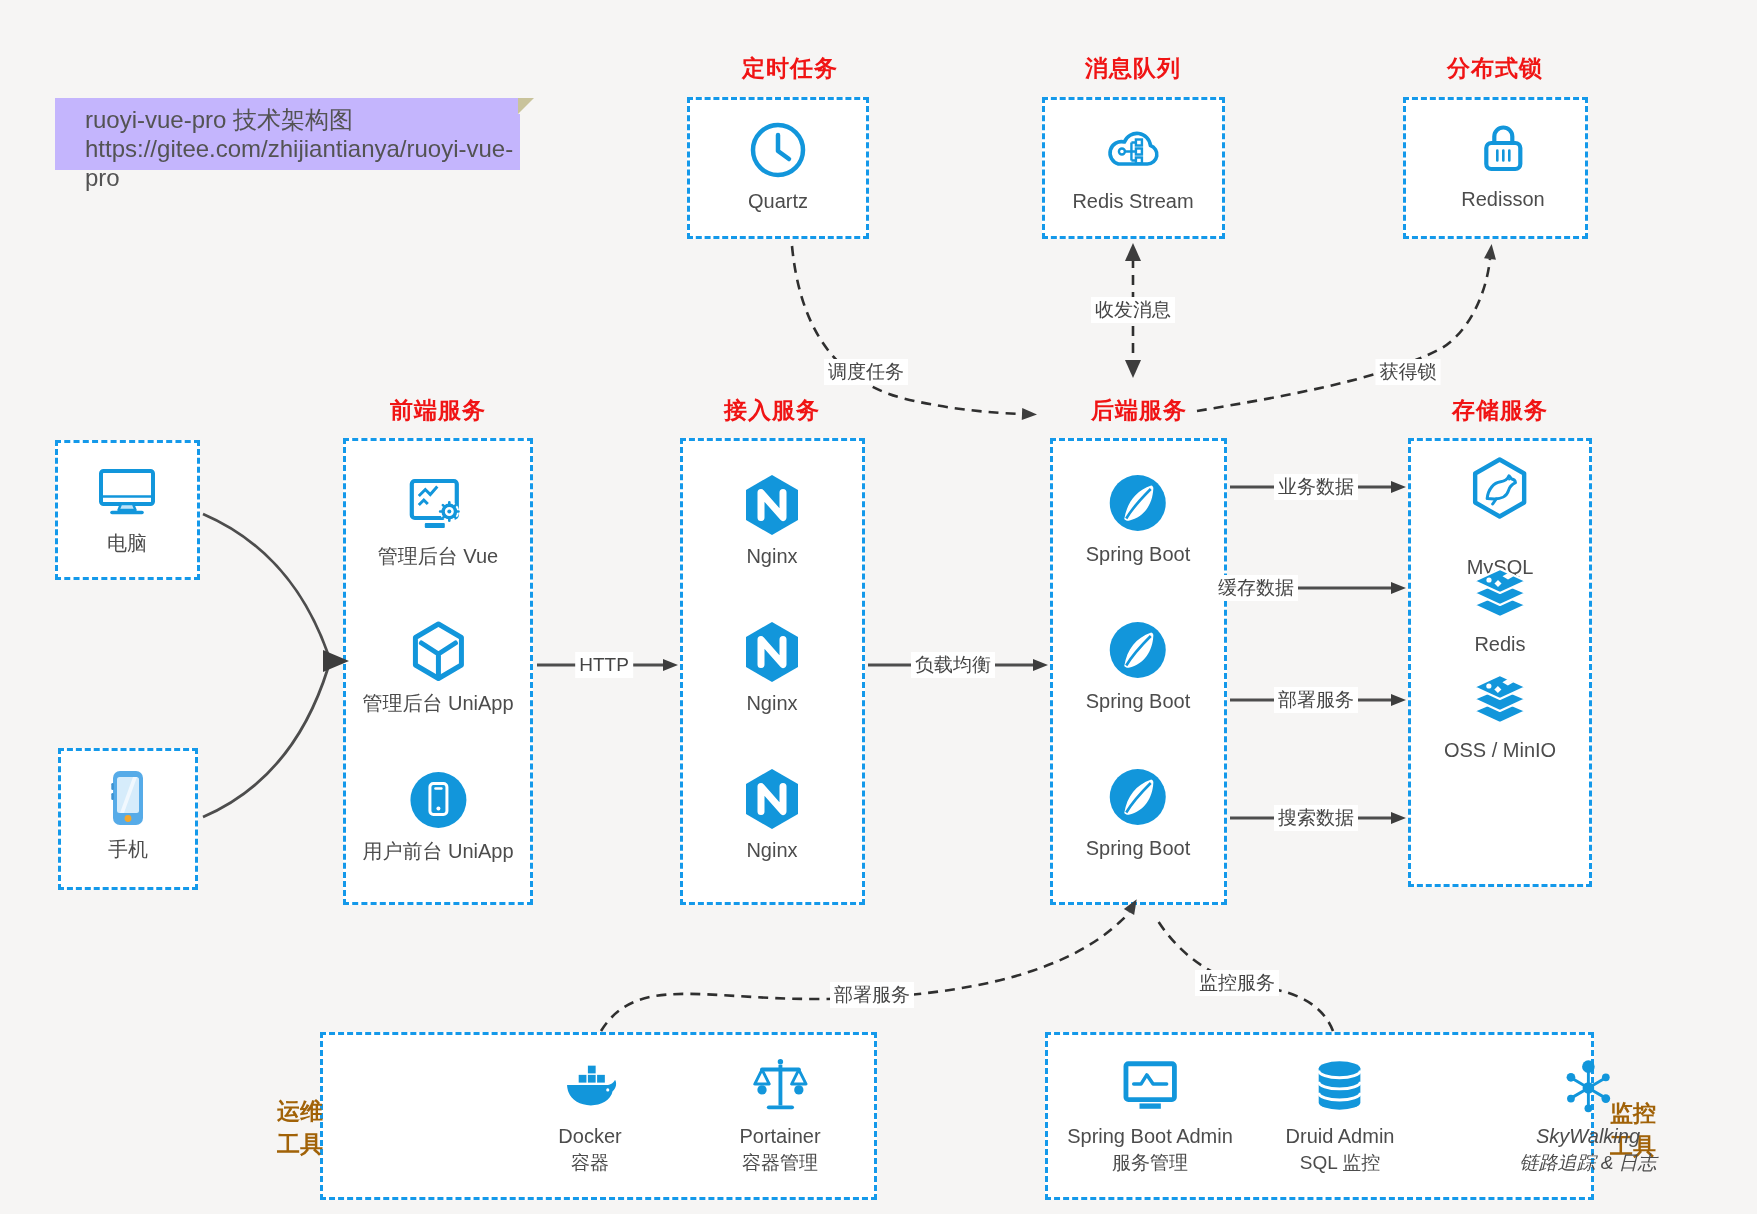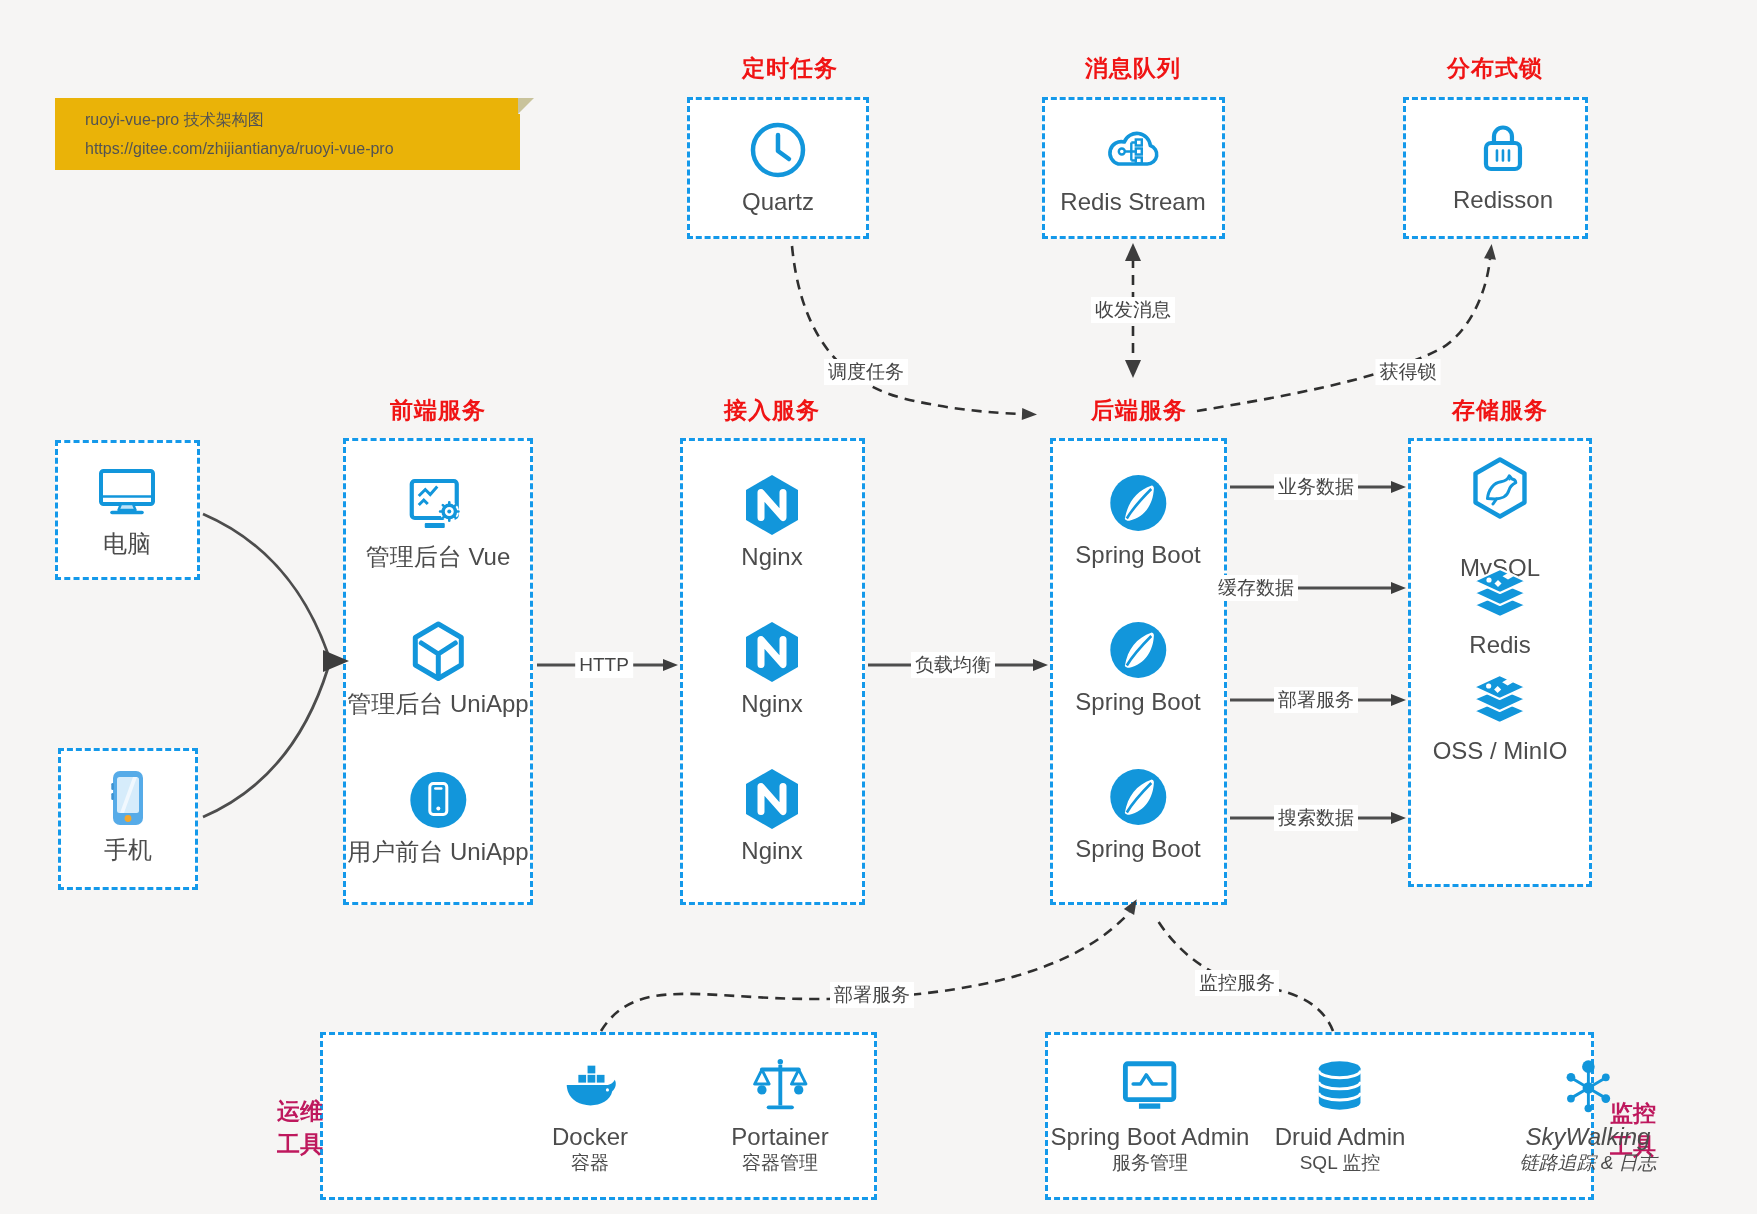--- a/index.html
+++ b/index.html
@@ -1,28 +1,28 @@
 <!DOCTYPE html>
 <html><head>
 <meta charset="utf-8">
 <style>
   html,body{margin:0;padding:0;}
   body{font-family:"Liberation Sans","DejaVu Sans",sans-serif;background:#f6f5f4;}
   .canvas{position:relative;width:1757px;height:1214px;background:#f6f5f4;overflow:hidden;}
   .box{position:absolute;box-sizing:border-box;background:#fff;border:3px dashed #1499ea;}
   .gtitle{position:absolute;transform:translate(-50%,-50%);color:#f01414;font-size:23px;font-weight:bold;letter-spacing:1px;white-space:nowrap;}
-  .side-title{position:absolute;transform:translate(-50%,-50%);color:#be185d;font-size:23px;font-weight:bold;text-align:center;line-height:33px;white-space:nowrap;}
+  .side-title{position:absolute;transform:translate(-50%,-50%);color:#a16207;font-size:23px;font-weight:bold;text-align:center;line-height:33px;white-space:nowrap;}
   .node{position:absolute;transform:translateX(-50%);display:flex;flex-direction:column;align-items:center;}
   .node .ic{width:64px;height:64px;display:block;}
   .node .ic-sm{width:62px;height:62px;display:block;}
-  .node .lbl{margin-top:6px;font-size:24px;color:#4c4c4c;line-height:27px;white-space:nowrap;text-align:center;}
+  .node .lbl{margin-top:6px;font-size:20px;color:#4c4c4c;line-height:27px;white-space:nowrap;text-align:center;}
   .node .sub{font-size:19px;color:#4c4c4c;line-height:26px;white-space:nowrap;text-align:center;}
   .elabel{position:absolute;transform:translate(-50%,-50%);background:#ffffff;color:#454545;font-size:19px;line-height:24px;padding:1px 4px;white-space:nowrap;}
   .wires{position:absolute;left:0;top:0;width:1757px;height:1214px;pointer-events:none;}
-  .note{position:absolute;left:55px;top:98px;width:465px;height:72px;background:#eab308;color:#535353;font-size:16px;line-height:29px;padding:7px 0 0 30px;box-sizing:border-box;}
+  .note{position:absolute;left:55px;top:98px;width:465px;height:72px;background:#c4b5fd;color:#535353;font-size:24px;line-height:29px;padding:7px 0 0 30px;box-sizing:border-box;}
   .note .fold{position:absolute;top:0;right:-14px;width:0;height:0;border-top:16px solid #c9c39b;border-right:16px solid #f6f5f4;}
 </style>
 </head>
 <body>
 
 <div class="canvas">
 
   <svg width="0" height="0" style="position:absolute">
     <defs>
       <symbol id="s-clock" viewBox="0 0 64 64">

